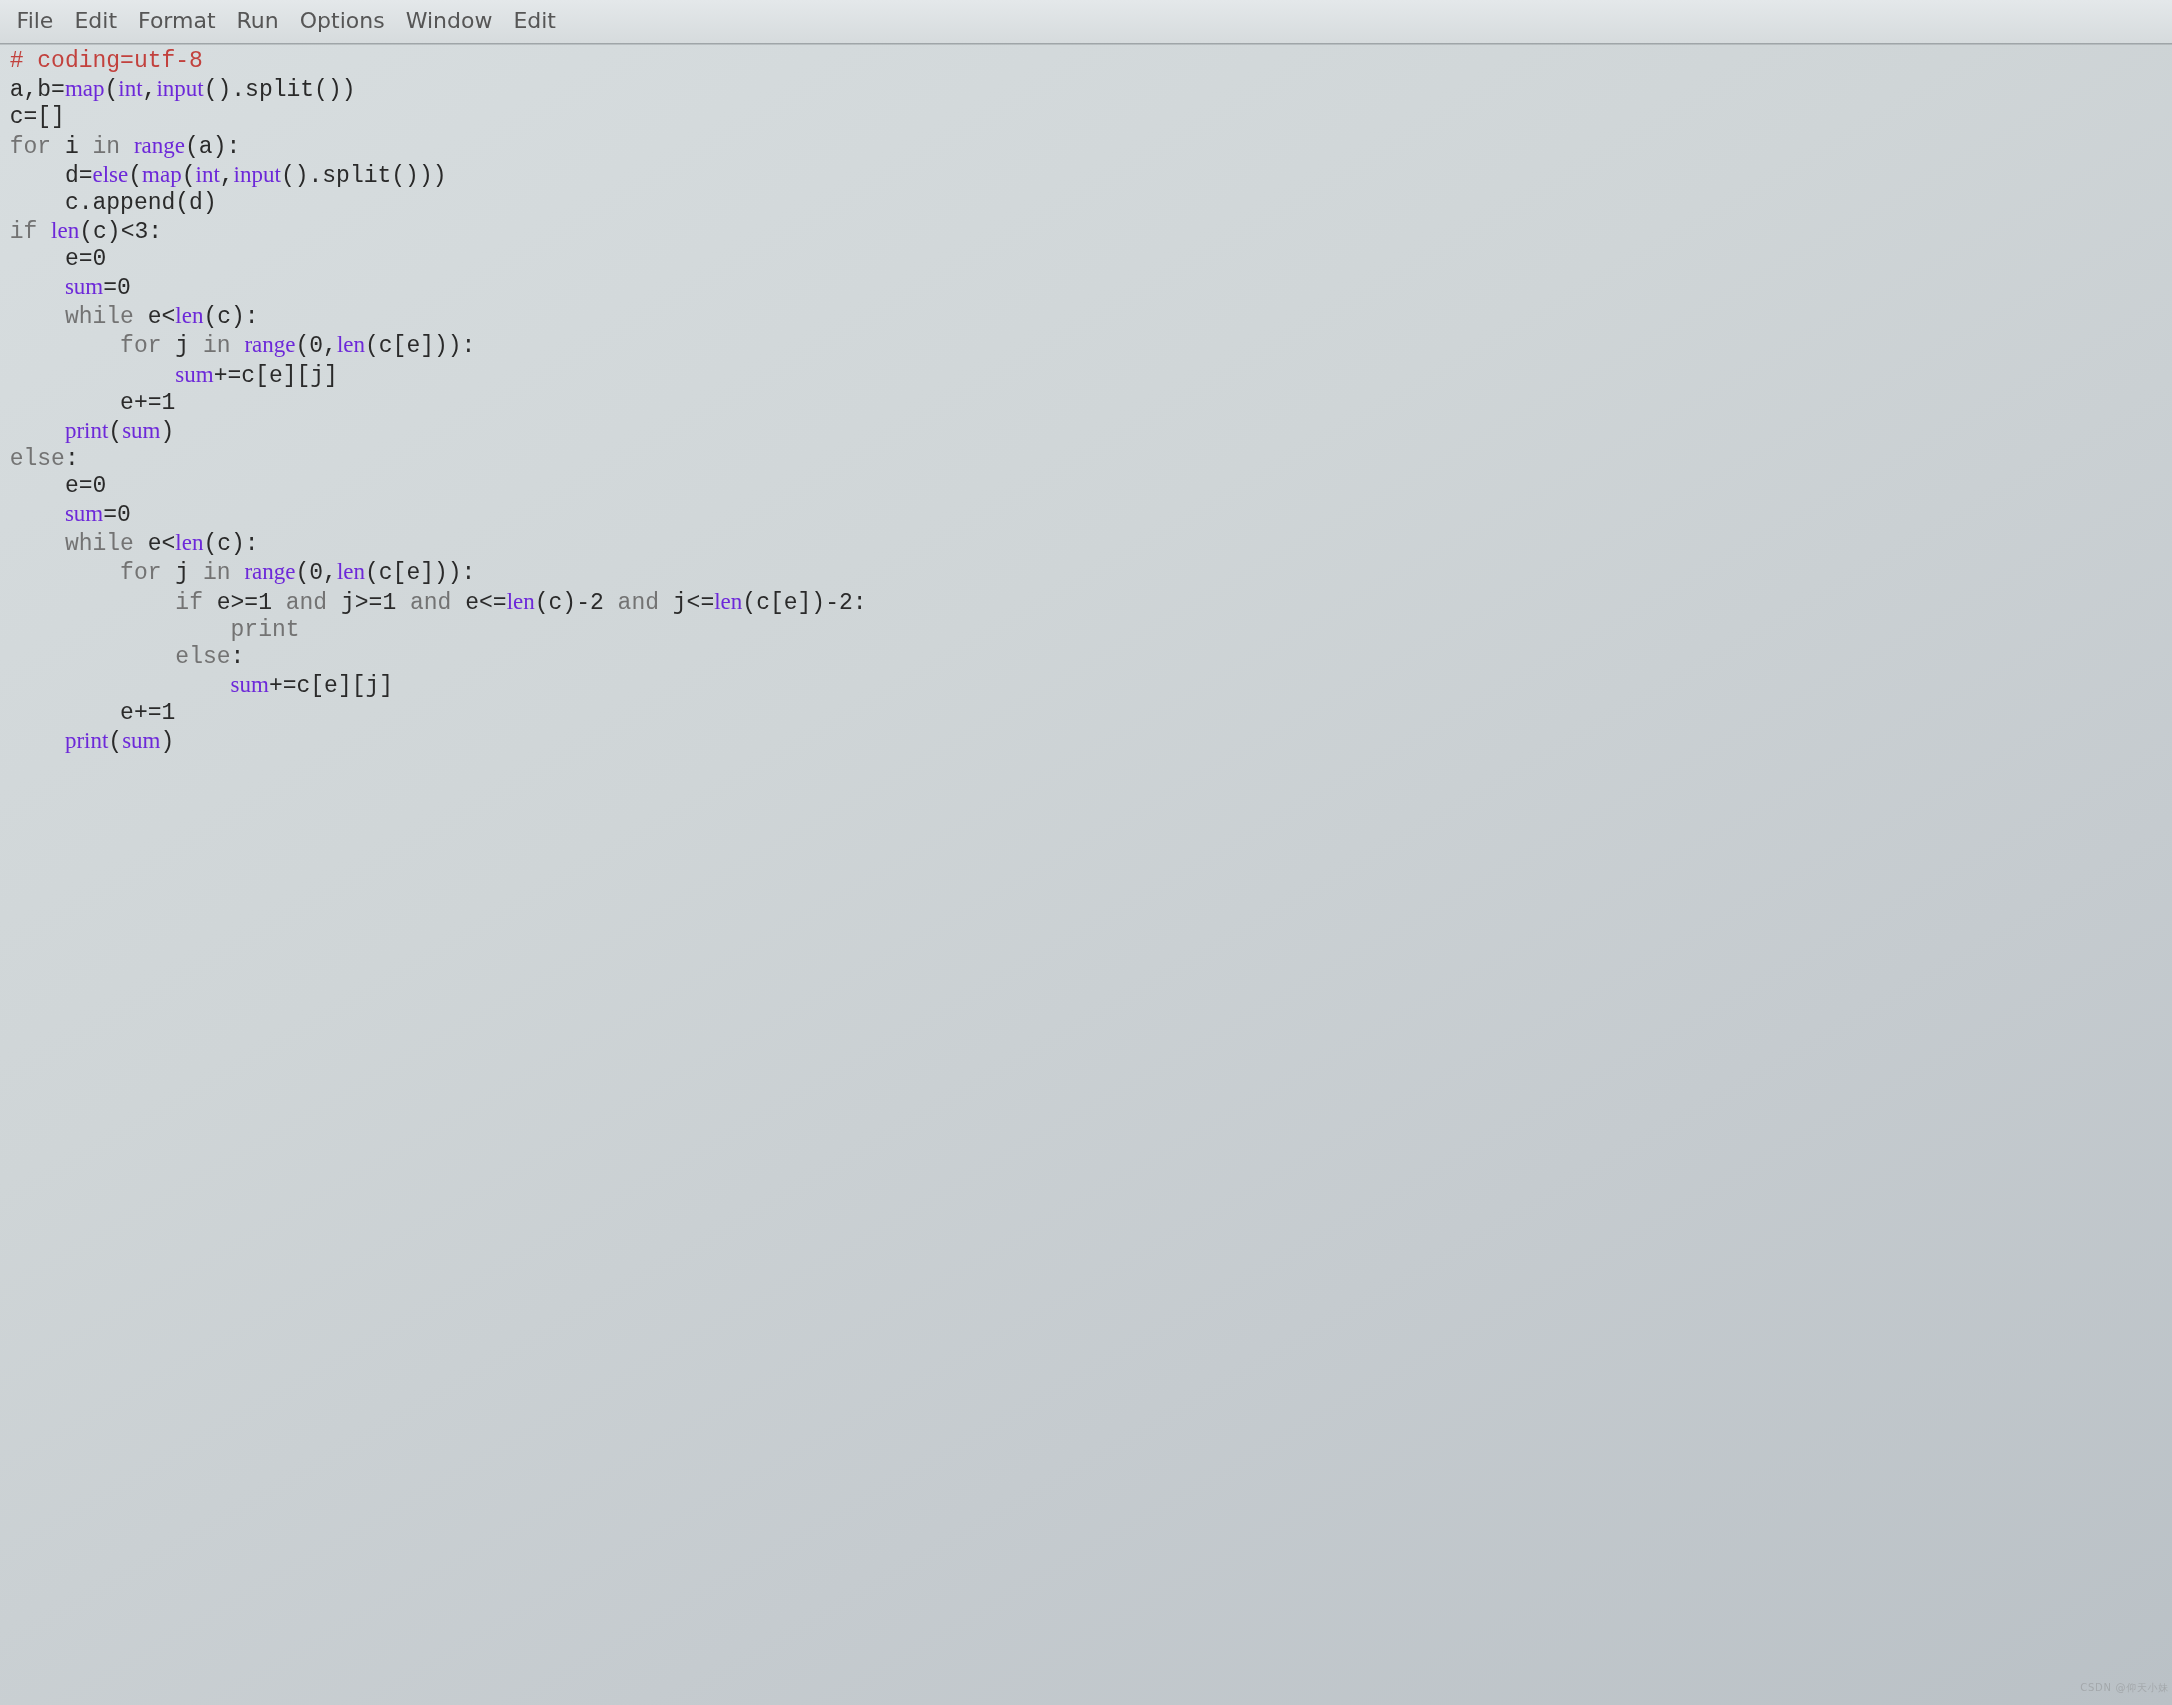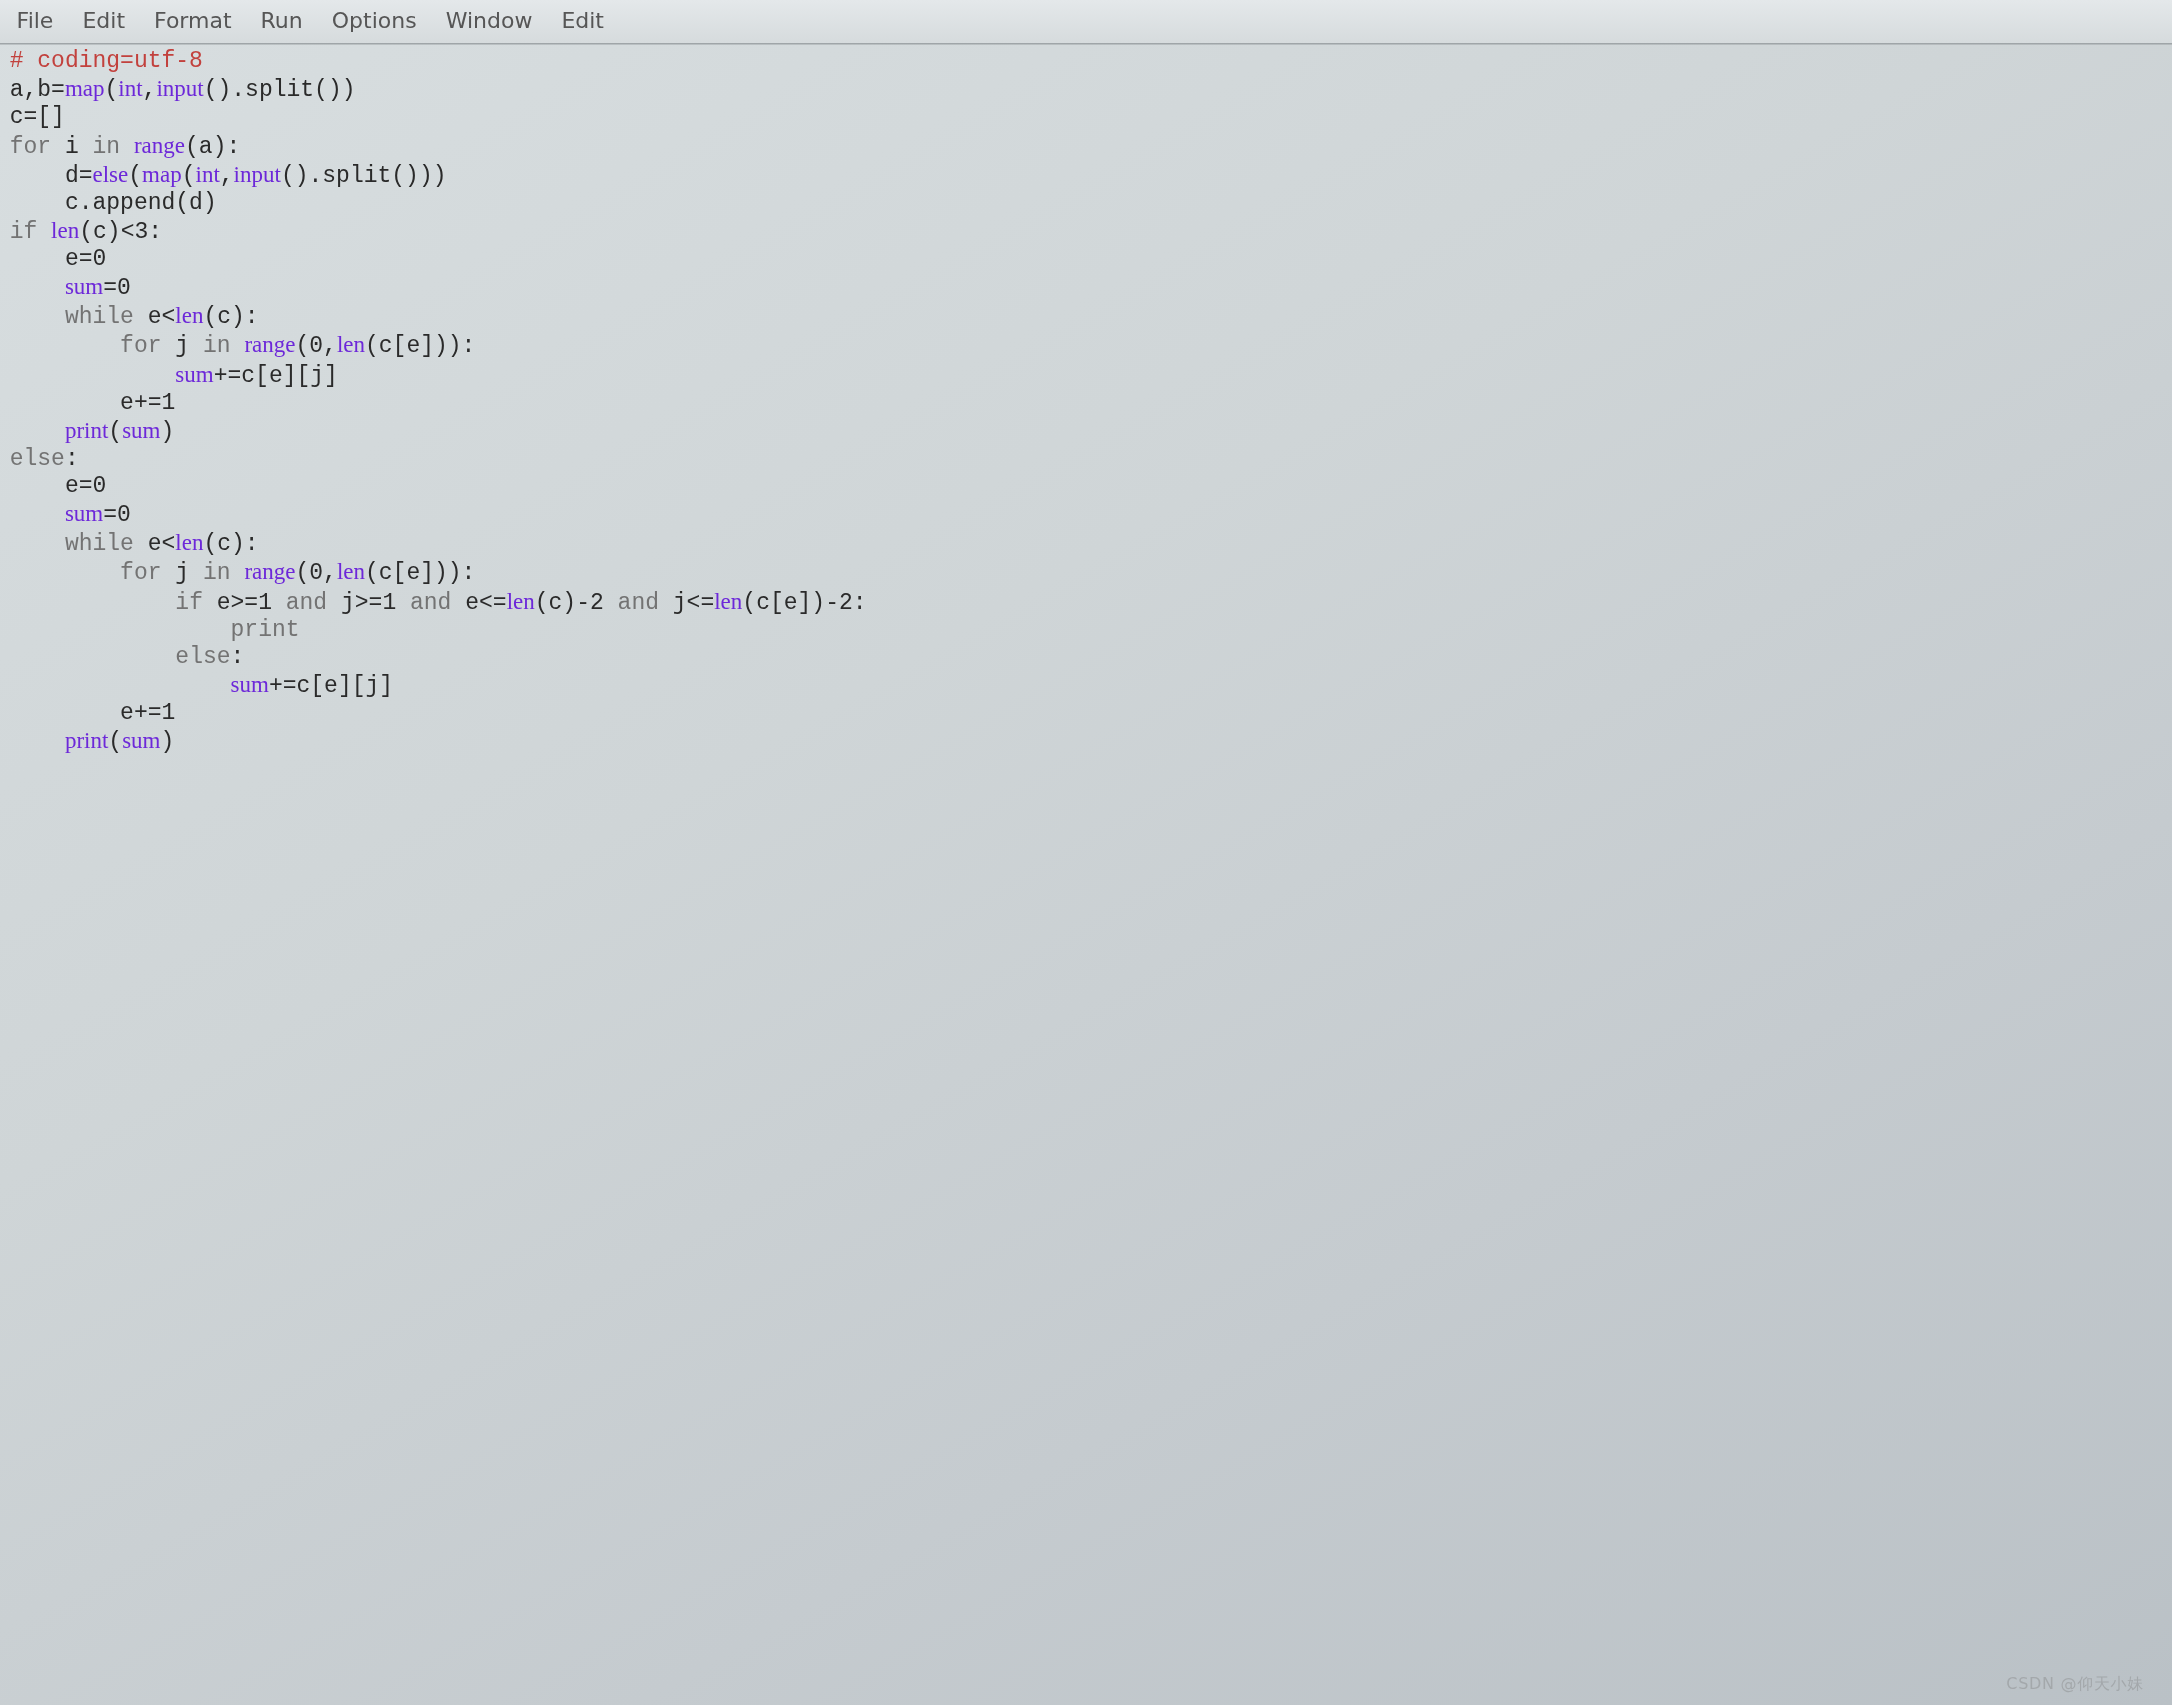--- a/index.html
+++ b/index.html
@@ -7,21 +7,21 @@
     padding: 0;
     width: 100%;
     height: 100%;
     background: linear-gradient(150deg, #d8dee0 0%, #cfd5d7 40%, #c5cbcf 70%, #bac1c6 100%);
     font-family: "DejaVu Sans", "Helvetica Neue", Arial, sans-serif;
     color: #4a4a4a;
     overflow: hidden;
   }
   .menubar {
     display: flex;
-    gap: 29px;
+    gap: 21px;
     padding: 8.3px 16.6px 9.7px 16.6px;
     font-size: 22px;
     font-weight: 400;
     color: #565656;
     background: linear-gradient(#e4e8ea, #d6dbdd);
     border-bottom: 0.7px solid #9fa5a8;
   }
   .menubar span { cursor: default; }
   .sep {
     height: 1.4px;
@@ -35,23 +35,23 @@
     line-height: 1.18;
     color: #2a2a2a;
     white-space: pre;
   }
   .tok-comment { color: #c2413d; }
   .tok-keyword { color: #737373; }
   .tok-builtin { color: #6d28d9; font-family: Liberation Serif, serif; }
   .tok-default { color: #2a2a2a; }
   .watermark {
     position: fixed;
-    right: 28px;
+    right: 3px;
     bottom: 9.7px;
-    font-size: 16px;
+    font-size: 10px;
     color: rgba(120,120,120,0.35);
     letter-spacing: 0.7px;
   }
 </style>
 </head>
 <body>
 
 <div class="menubar">
   <span>File</span>
   <span>Edit</span>

